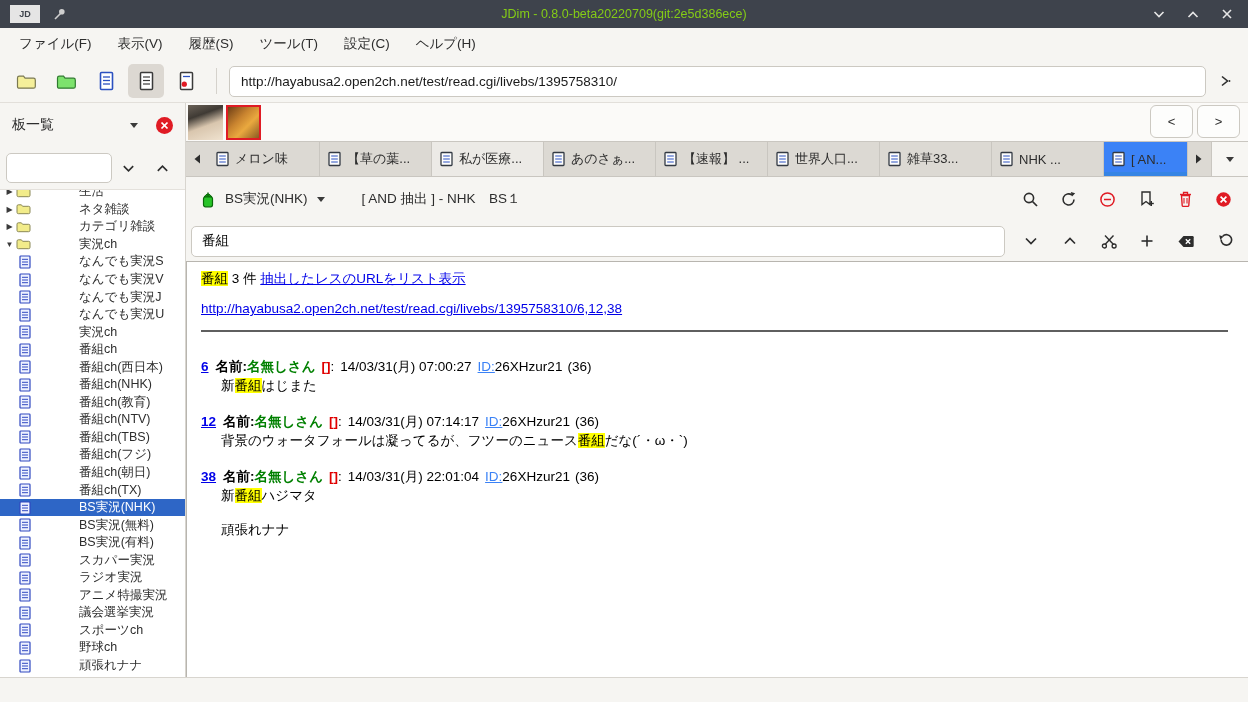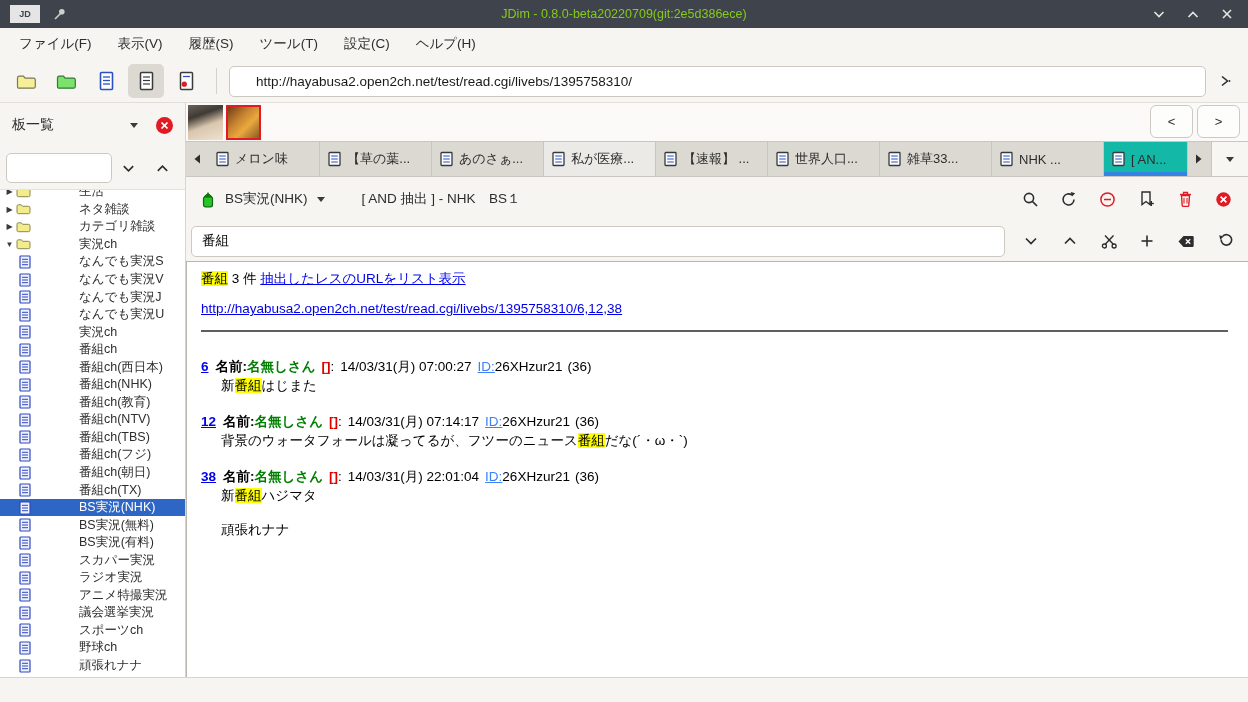--- a/index.html
+++ b/index.html
@@ -24,21 +24,21 @@
   .menu-item { padding:4px 13px; border-radius:4px; }
 
   
   .toolbar { height:43px; display:flex; align-items:center; background:#f6f5f2;
     padding:0 8px; gap:4px; border-bottom:1px solid #e2dfda; }
   .tb-btn { width:36px; height:34px; display:flex; align-items:center;
     justify-content:center; border-radius:5px; }
   .tb-btn.active { background:#dcd8d2; }
   .tb-sep { width:1px; height:26px; background:#d5d2cc; margin:0 8px; }
   .url-input { flex:1; height:31px; border:1px solid #ccc9c2; border-radius:5px;
-    padding:0 26px; font-size:13.5px; background:#fff; color:#1a1a1a; outline:none; }
+    padding:0 11px; font-size:13.5px; background:#fff; color:#1a1a1a; outline:none; }
   .url-expand { width:30px; height:34px; display:flex; align-items:center; justify-content:center; }
 
   
   .main { display:flex; height:574px; }
 
   
   .sidebar { width:186px; background:#f6f5f2; border-right:1px solid #d8d5cf;
     display:flex; flex-direction:column; }
   .sb-header { height:44px; display:flex; align-items:center; padding:0 12px; }
   .sb-title { font-size:14px; }
@@ -75,21 +75,21 @@
 
   .tabbar { height:36px; background:#dcd9d3; display:flex; align-items:stretch;
     border-top:1px solid #c9c6c0; border-bottom:1px solid #c9c6c0; }
   .tabscroll { width:22px; display:flex; align-items:center; justify-content:center; flex:none; }
   .tab { width:112px; display:flex; align-items:center; gap:6px; padding:8px 8px;
     border-right:1px solid #c9c6c0; font-size:13px; position:relative; flex:none;
     overflow:hidden; white-space:nowrap; }
   .tab .icon { display:flex; flex:none; }
   .tab-label { overflow:hidden; }
   .tab.hover { background:#eceae6; }
-  .tab.active { background:#14b8a6; width:84px; }
+  .tab.active { background:#3b82f6; width:84px; }
   .tab.active::after { content:""; position:absolute; left:0; right:0; bottom:0;
     height:4px; background:#3584e4; }
   .tab-more { width:37px; margin-left:auto; background:#f7f6f3; border-left:1px solid #c9c6c0;
     display:flex; align-items:center; justify-content:center; flex:none; }
 
   .threadbar { height:44px; display:flex; align-items:center; padding:0 14px; gap:9px;
     background:#f6f5f2; }
   .board-select { display:flex; align-items:center; gap:9px; }
   .board-name { font-size:13.5px; }
   .thread-title { margin-left:28px; font-size:13.5px; }
@@ -670,42 +670,42 @@
               <svg width="13" height="16" viewBox="0 0 13 16">
                 <rect x="1" y="1.5" width="11" height="13" rx="0.8" fill="#fdfdfd" stroke="#333a44" stroke-width="1.3"></rect>
                 <line x1="3.2" y1="5" x2="9.8" y2="5" stroke="#2b50c0" stroke-width="1"></line>
                 <line x1="3.2" y1="8" x2="9.8" y2="8" stroke="#2b50c0" stroke-width="1"></line>
                 <line x1="3.2" y1="11" x2="9.8" y2="11" stroke="#2b50c0" stroke-width="1"></line>
               </svg>
             </span>
             <span class="tab-label">【草の葉...</span>
           </div>
 
+          <div class="tab hover">
+            <span class="icon">
+              <svg width="13" height="16" viewBox="0 0 13 16">
+                <rect x="1" y="1.5" width="11" height="13" rx="0.8" fill="#fdfdfd" stroke="#333a44" stroke-width="1.3"></rect>
+                <line x1="3.2" y1="5" x2="9.8" y2="5" stroke="#2b50c0" stroke-width="1"></line>
+                <line x1="3.2" y1="8" x2="9.8" y2="8" stroke="#2b50c0" stroke-width="1"></line>
+                <line x1="3.2" y1="11" x2="9.8" y2="11" stroke="#2b50c0" stroke-width="1"></line>
+              </svg>
+            </span>
+            <span class="tab-label">私が医療...</span>
+          </div>
+
           <div class="tab">
             <span class="icon">
               <svg width="13" height="16" viewBox="0 0 13 16">
                 <rect x="1" y="1.5" width="11" height="13" rx="0.8" fill="#fdfdfd" stroke="#333a44" stroke-width="1.3"></rect>
                 <line x1="3.2" y1="5" x2="9.8" y2="5" stroke="#2b50c0" stroke-width="1"></line>
                 <line x1="3.2" y1="8" x2="9.8" y2="8" stroke="#2b50c0" stroke-width="1"></line>
                 <line x1="3.2" y1="11" x2="9.8" y2="11" stroke="#2b50c0" stroke-width="1"></line>
               </svg>
             </span>
             <span class="tab-label">あのさぁ...</span>
-          </div>
-
-          <div class="tab hover">
-            <span class="icon">
-              <svg width="13" height="16" viewBox="0 0 13 16">
-                <rect x="1" y="1.5" width="11" height="13" rx="0.8" fill="#fdfdfd" stroke="#333a44" stroke-width="1.3"></rect>
-                <line x1="3.2" y1="5" x2="9.8" y2="5" stroke="#2b50c0" stroke-width="1"></line>
-                <line x1="3.2" y1="8" x2="9.8" y2="8" stroke="#2b50c0" stroke-width="1"></line>
-                <line x1="3.2" y1="11" x2="9.8" y2="11" stroke="#2b50c0" stroke-width="1"></line>
-              </svg>
-            </span>
-            <span class="tab-label">私が医療...</span>
           </div>
 
           <div class="tab">
             <span class="icon">
               <svg width="13" height="16" viewBox="0 0 13 16">
                 <rect x="1" y="1.5" width="11" height="13" rx="0.8" fill="#fdfdfd" stroke="#333a44" stroke-width="1.3"></rect>
                 <line x1="3.2" y1="5" x2="9.8" y2="5" stroke="#2b50c0" stroke-width="1"></line>
                 <line x1="3.2" y1="8" x2="9.8" y2="8" stroke="#2b50c0" stroke-width="1"></line>
                 <line x1="3.2" y1="11" x2="9.8" y2="11" stroke="#2b50c0" stroke-width="1"></line>
               </svg>

